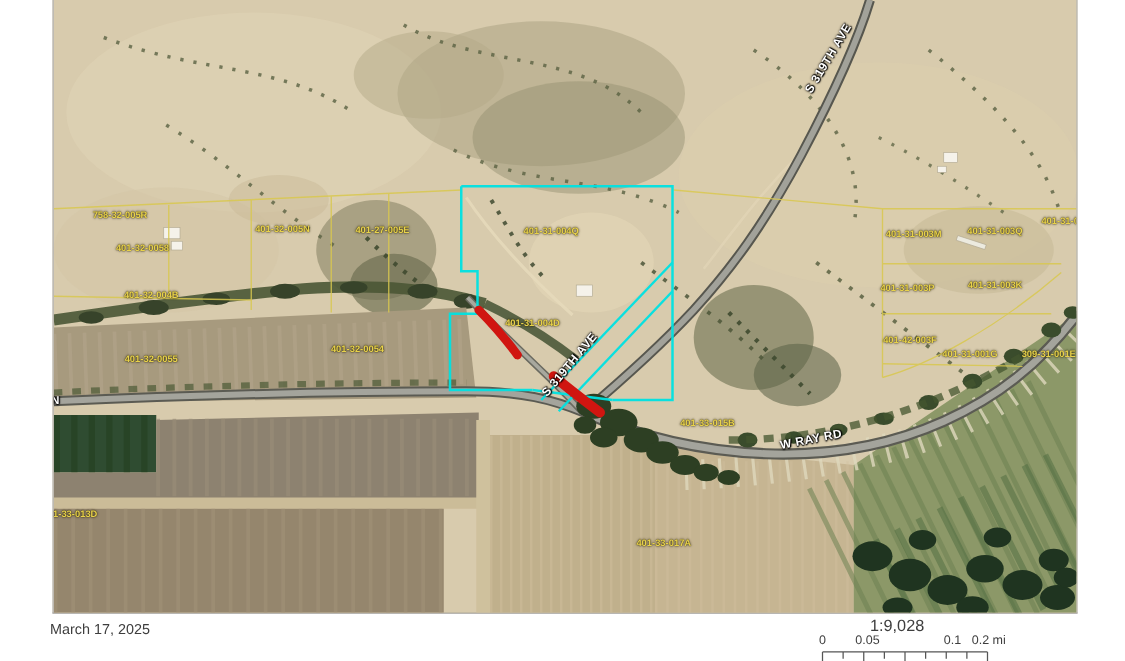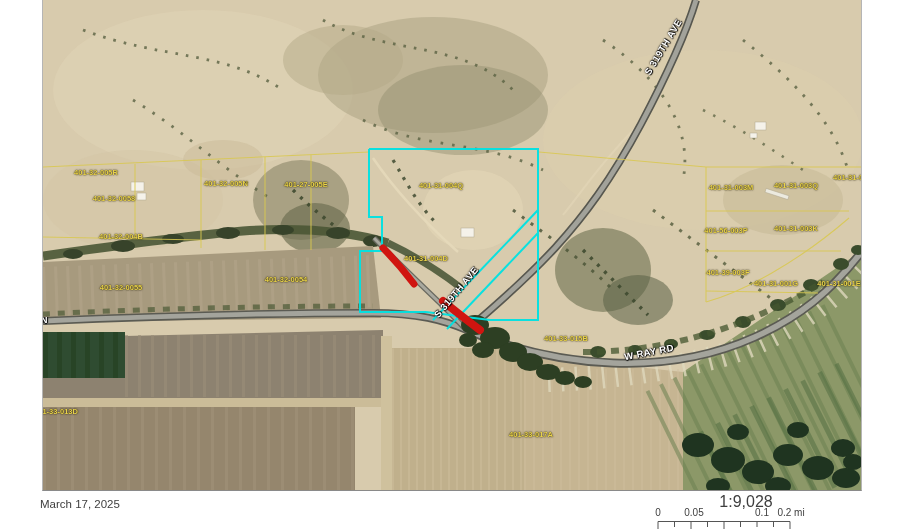--- a/index.html
+++ b/index.html
@@ -9,21 +9,21 @@
              border-left:1px solid #b5b5b5;border-right:1px solid #b5b5b5;border-bottom:1px solid #8a8a8a;
              box-sizing:border-box;background:#d8cbad;}
   #map-frame svg{position:absolute;left:0;top:0;}
   .plabel{position:absolute;transform:translate(-50%,-50%);font-size:7.5px;font-weight:bold;
           color:#e8d24b;white-space:nowrap;letter-spacing:0px;
           text-shadow:0 0 2px rgba(50,40,0,.95),0 0 1px rgba(0,0,0,.8);pointer-events:none;}
   .rlabel{position:absolute;font-size:9.5px;font-weight:bold;color:#ffffff;white-space:nowrap;
           letter-spacing:.4px;text-shadow:0 0 2px #000,0 1px 1px #000,1px 0 1px #000;pointer-events:none;}
   #footer{position:absolute;left:0;top:491px;width:900px;height:38px;background:#fff;}
   .f-date{position:absolute;left:40px;top:7px;font-size:11.5px;color:#3e3e3e;text-align:center;}
-  .f-ratio{position:absolute;left:696px;top:2px;width:100px;text-align:center;font-size:16px;color:#3e3e3e;}
+  .f-ratio{position:absolute;left:696px;top:2px;width:100px;font-size:13px;color:#3e3e3e;}
   .f-tick{position:absolute;top:16px;transform:translateX(-50%);font-size:10px;color:#3e3e3e;white-space:nowrap;}
   #ruler{position:absolute;left:650px;top:27px;}
 </style>
 </head>
 <body>
 
 <div id="map-frame">
   <svg width="820" height="491" viewBox="0 0 820 491">
 
     <g>
@@ -173,37 +173,37 @@
       <path d="M390,320 L495,210"></path>
       <path d="M404,329 L495,233"></path>
     </g>
 
     <g stroke="#d01510" fill="none" stroke-linecap="round">
       <path d="M340,248 C352,260 362,272 371,284" stroke-width="7"></path>
       <path d="M400,301 C412,311 425,321 437,330" stroke-width="8"></path>
     </g>
   </svg>
 
-  <div class="plabel" style="left:53px;top:172px">401-32-005R</div>
+  <div class="plabel" style="left:53px;top:172px">758-32-005R</div>
   <div class="plabel" style="left:71px;top:198px">401-32-0058</div>
   <div class="plabel" style="left:78px;top:236px">401-32-004B</div>
   <div class="plabel" style="left:183px;top:183px">401-32-005N</div>
   <div class="plabel" style="left:263px;top:184px">401-27-005E</div>
   <div class="plabel" style="left:398px;top:185px">401-31-004Q</div>
   <div class="plabel" style="left:383px;top:258px">401-31-004D</div>
   <div class="plabel" style="left:243px;top:279px">401-32-0054</div>
   <div class="plabel" style="left:78px;top:287px">401-32-0055</div>
   <div class="plabel" style="left:688px;top:187px">401-31-003M</div>
   <div class="plabel" style="left:753px;top:185px">401-31-003Q</div>
   <div class="plabel" style="left:812px;top:177px">401-31-003D</div>
-  <div class="plabel" style="left:683px;top:230px">401-56-003P</div>
+  <div class="plabel" style="left:683px;top:230px">401-31-003P</div>
   <div class="plabel" style="left:753px;top:228px">401-31-003K</div>
-  <div class="plabel" style="left:685px;top:272px">401-39-003F</div>
+  <div class="plabel" style="left:685px;top:272px">401-42-003F</div>
   <div class="plabel" style="left:733px;top:283px">401-31-001G</div>
-  <div class="plabel" style="left:796px;top:283px">401-31-001E</div>
+  <div class="plabel" style="left:796px;top:283px">309-31-001E</div>
   <div class="plabel" style="left:523px;top:338px">401-33-015B</div>
   <div class="plabel" style="left:488px;top:434px">401-33-017A</div>
   <div class="plabel" style="left:13px;top:411px">401-33-013D</div>
 
   <div class="rlabel" style="left:620px;top:47px;transform:translate(-50%,-50%) rotate(-59deg)">S 319TH AVE</div>
   <div class="rlabel" style="left:413px;top:292px;transform:translate(-50%,-50%) rotate(-50deg)">S 319TH AVE</div>
   <div class="rlabel" style="left:606px;top:352px;transform:translate(-50%,-50%) rotate(-11deg)">W RAY RD</div>
   <div class="rlabel" style="left:-2px;top:315px;font-size:9px">N</div>
 </div>
 

